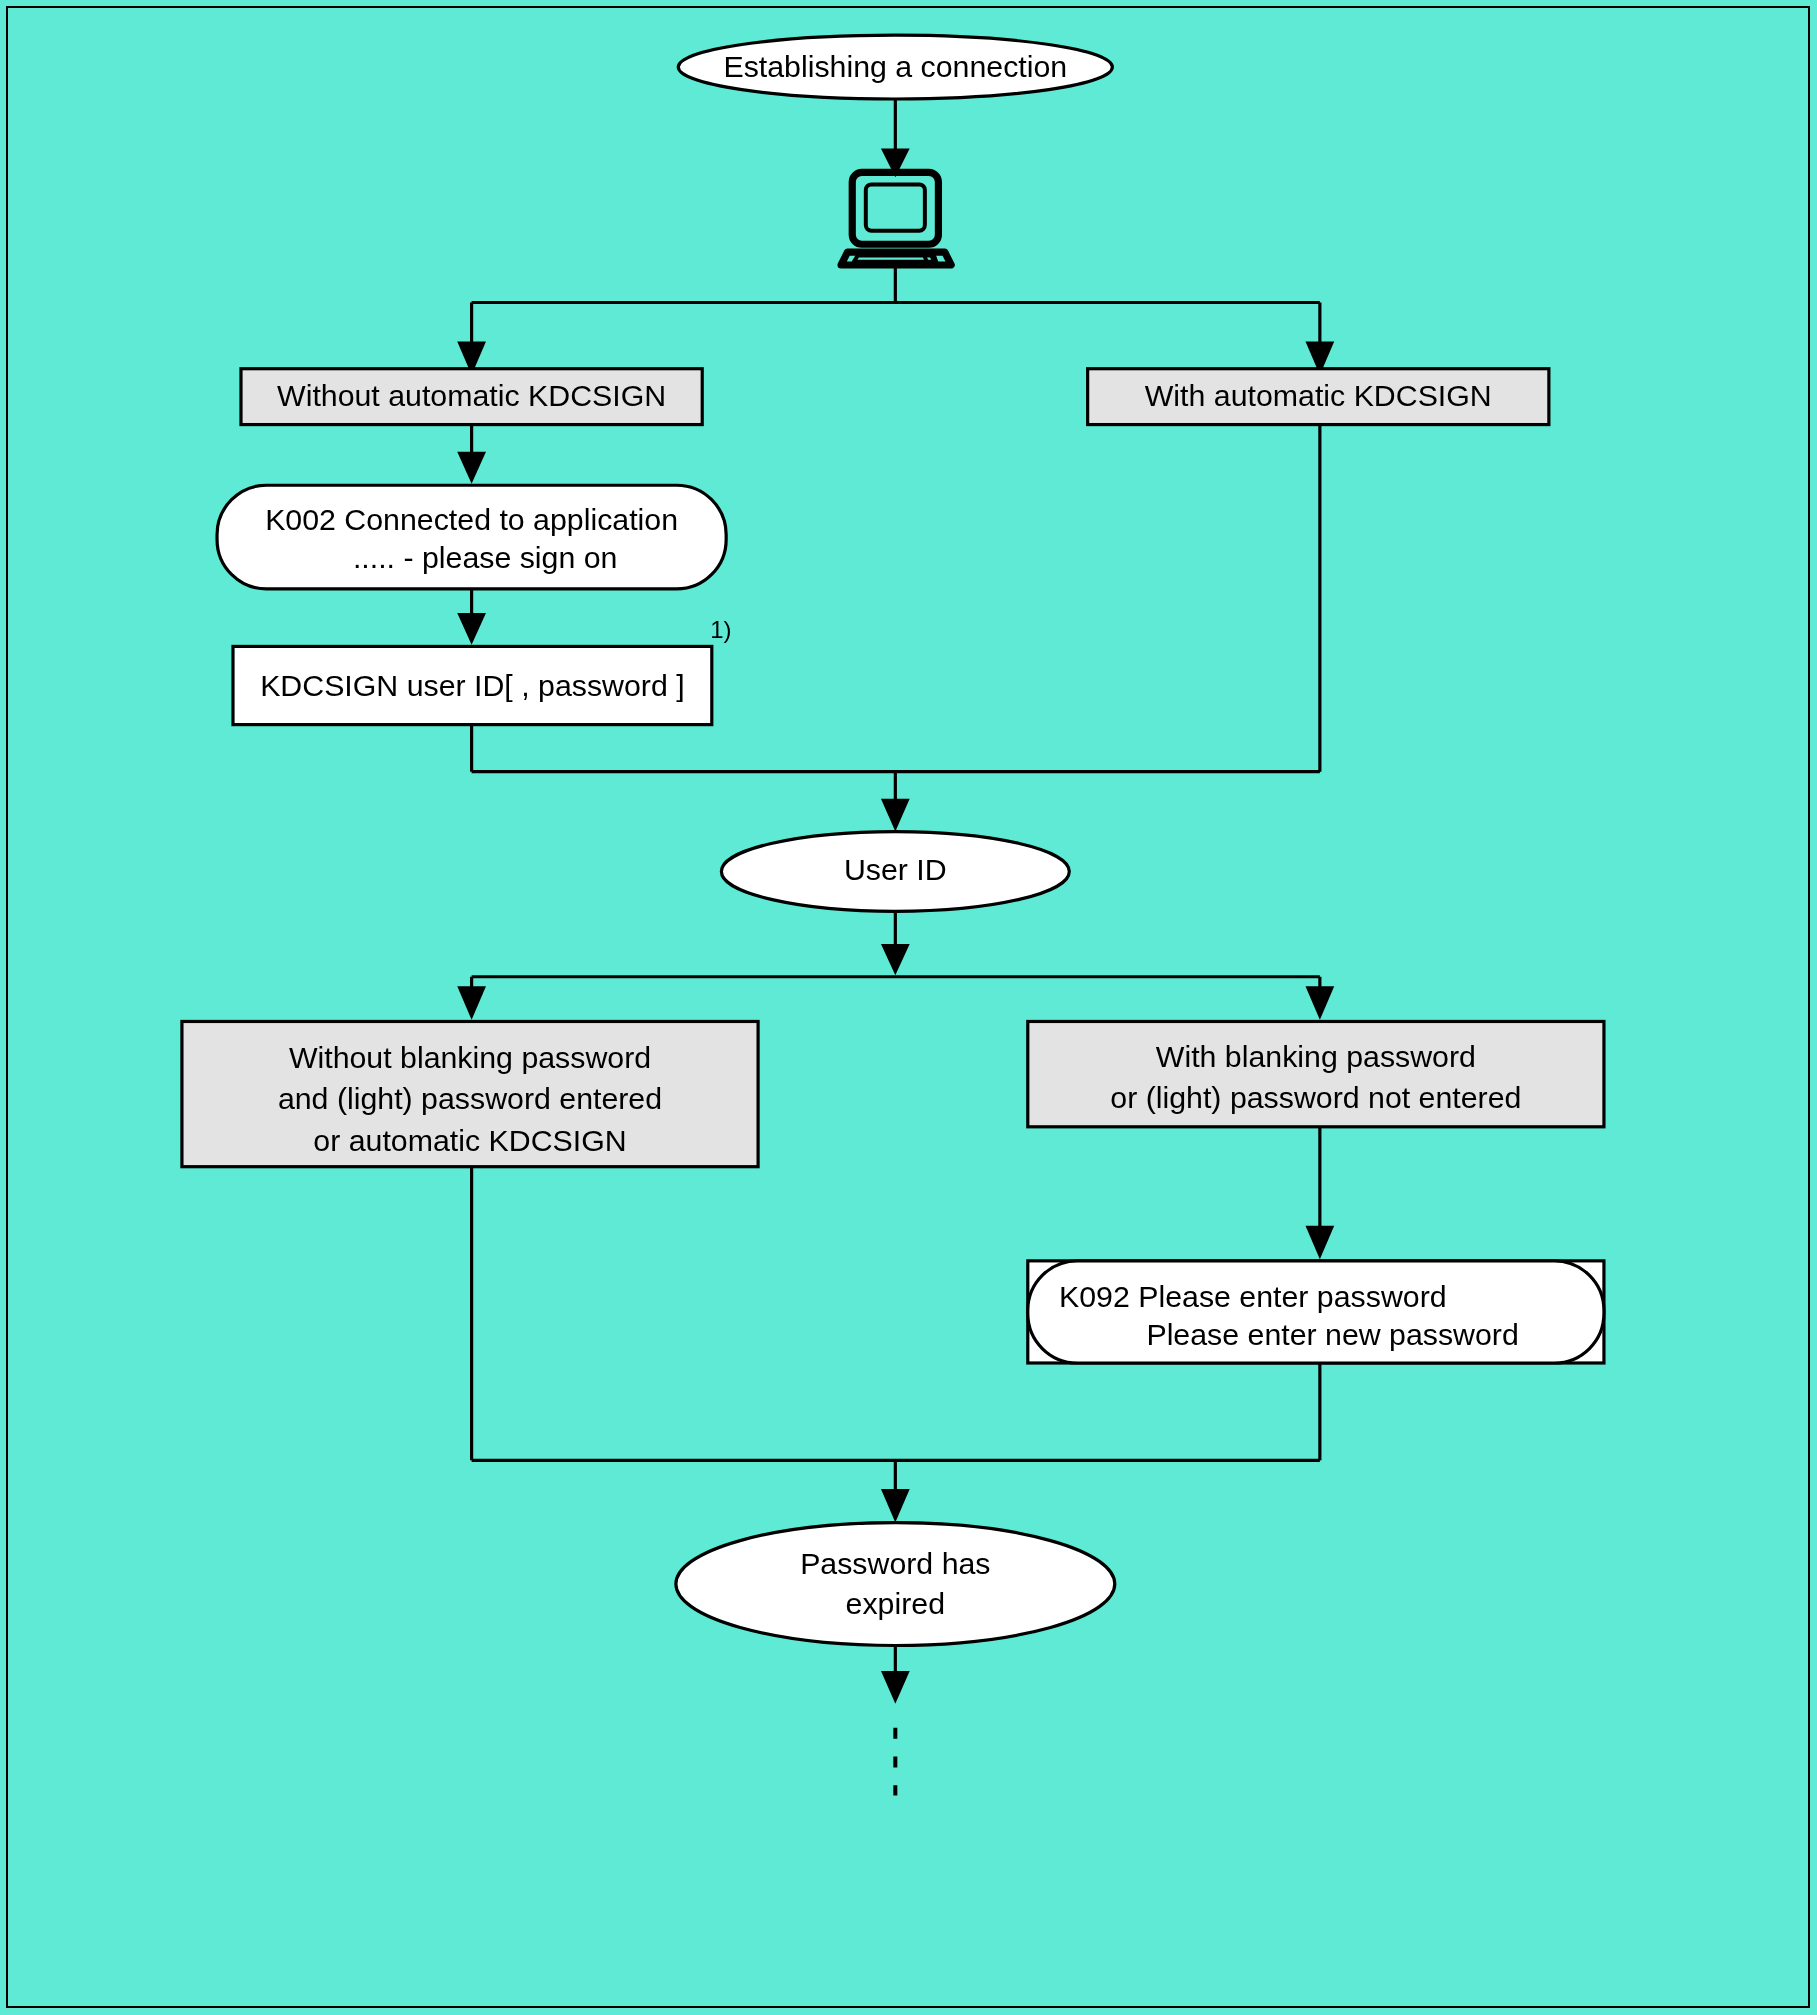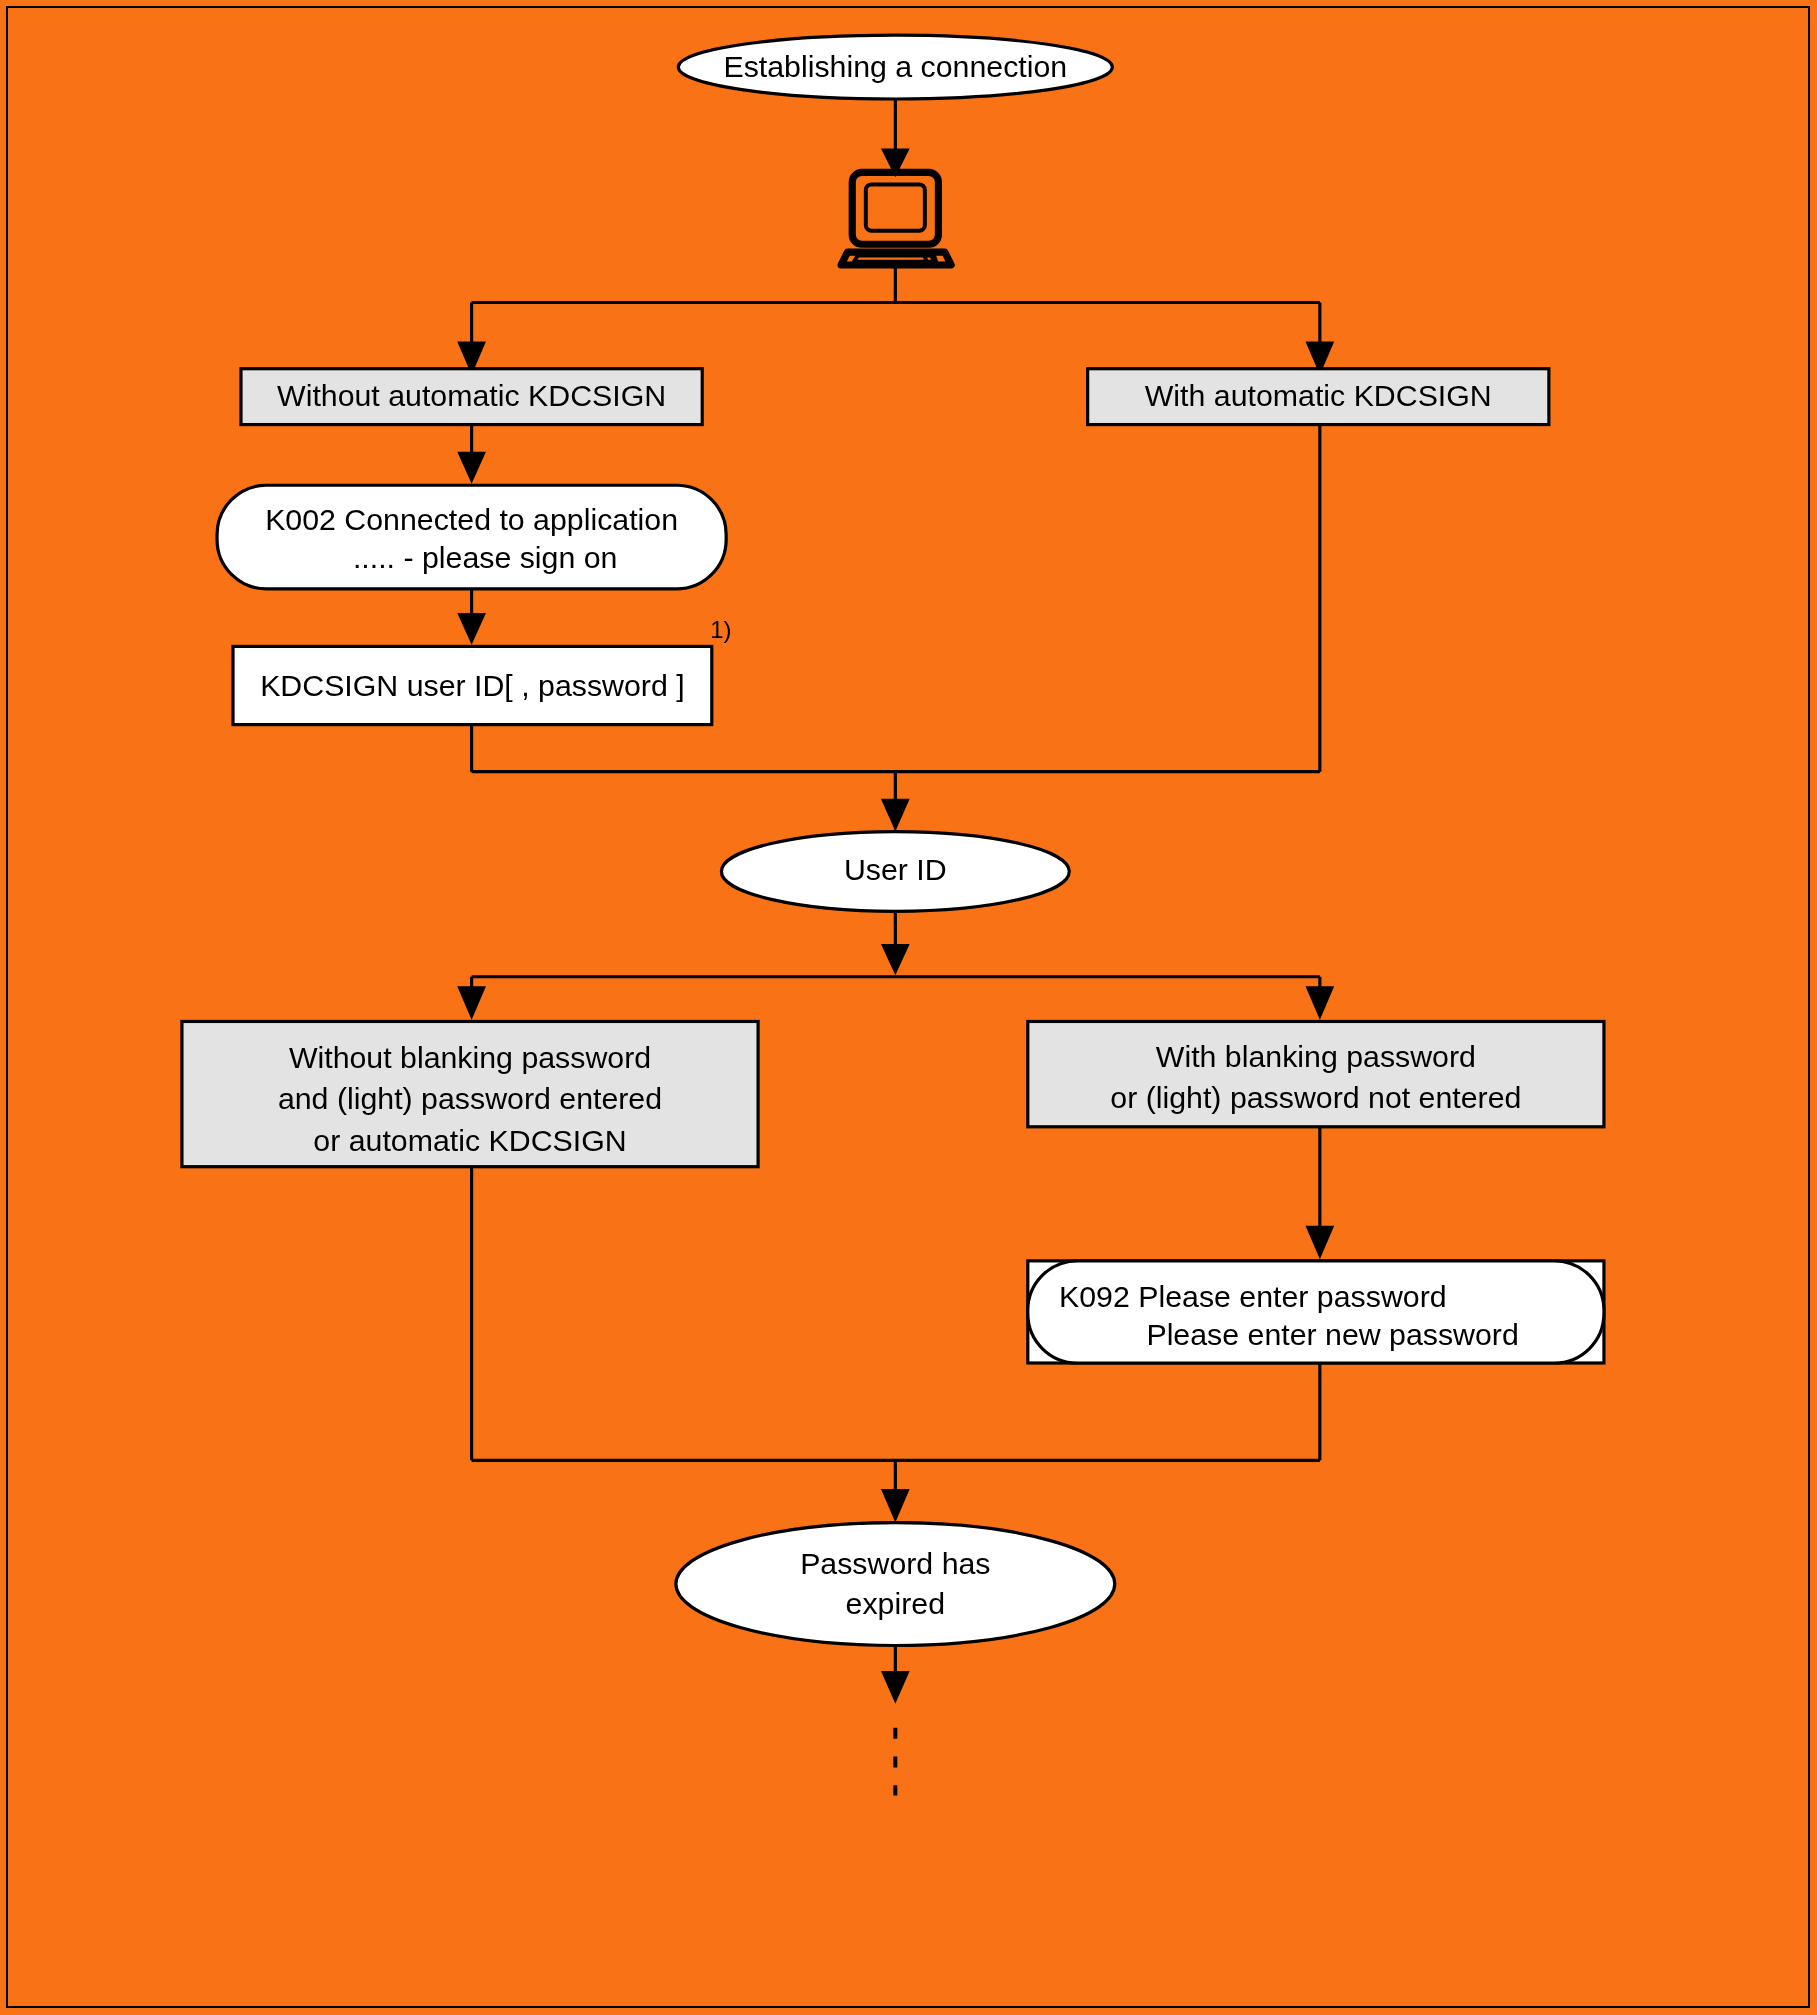--- a/index.html
+++ b/index.html
@@ -7,21 +7,21 @@
     padding: 0;
     background: #ffffff;
   }
   body {
     font-family: "Liberation Sans", sans-serif;
   }
   #page {
     position: relative;
     width: 1817px;
     height: 2015px;
-    background: #f97316;
+    background: #5eead4;
     box-sizing: border-box;
   }
   #frame {
     position: absolute;
     left: 6.4px;
     top: 6.4px;
     width: 1804px;
     height: 2002px;
     border: 2.4px solid #000000;
     box-sizing: border-box;

